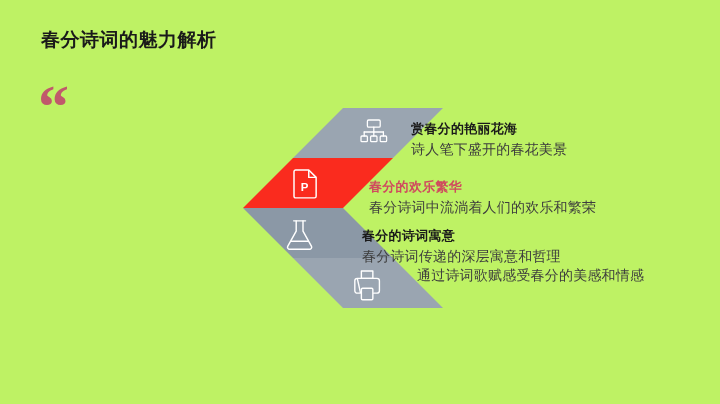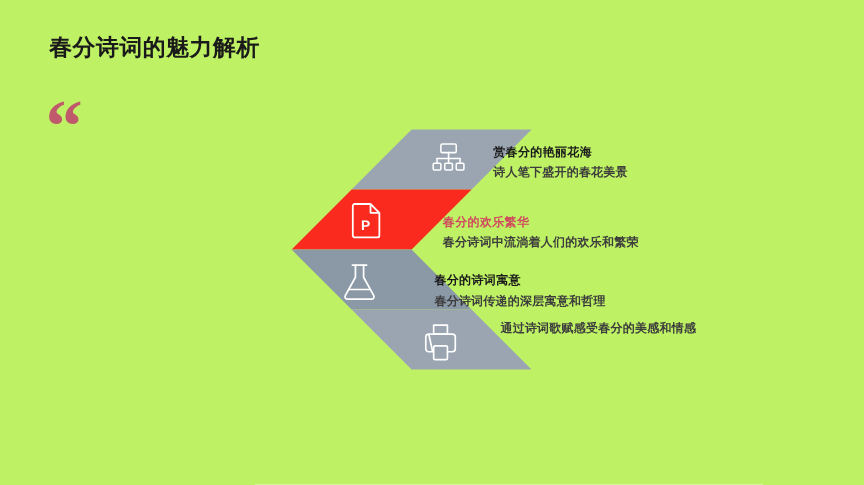--- a/index.html
+++ b/index.html
@@ -67,32 +67,32 @@
     height: 200px;
     overflow: visible;
   }
 
   
   .item-text {
     position: absolute;
     white-space: nowrap;
   }
   .item-heading {
-    font-size: 10px;
+    font-size: 13px;
     font-weight: 700;
     color: #1a1a1a;
     letter-spacing: 0.3px;
     margin: 0 0 3px 0;
   }
   .item-heading.accent {
     color: #d04a5e;
   }
   .item-sub {
-    font-size: 10px;
-    font-weight: 700;
+    font-size: 14px;
+    font-weight: 400;
     color: #3d3d3d;
     letter-spacing: 0.2px;
     margin: 0;
   }
 
   .it1 { left: 411px; top: 120px; }
   .it2 { left: 369px; top: 178px; }
   .it3 { left: 362px; top: 227px; }
   .it4 { left: 417px; top: 267px; }
 </style>

